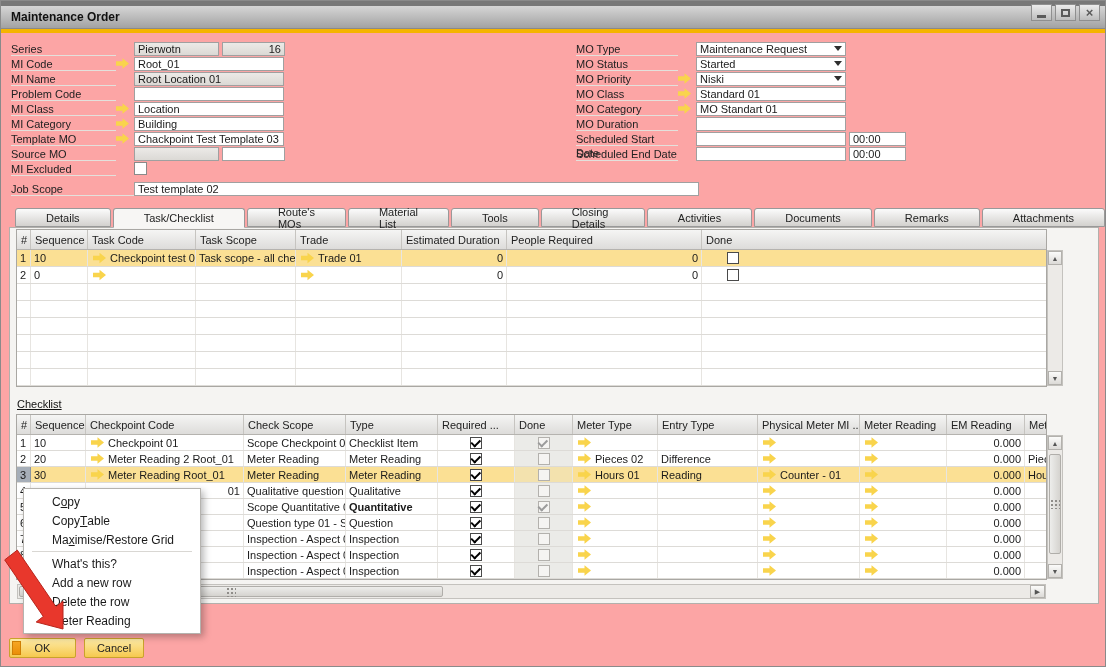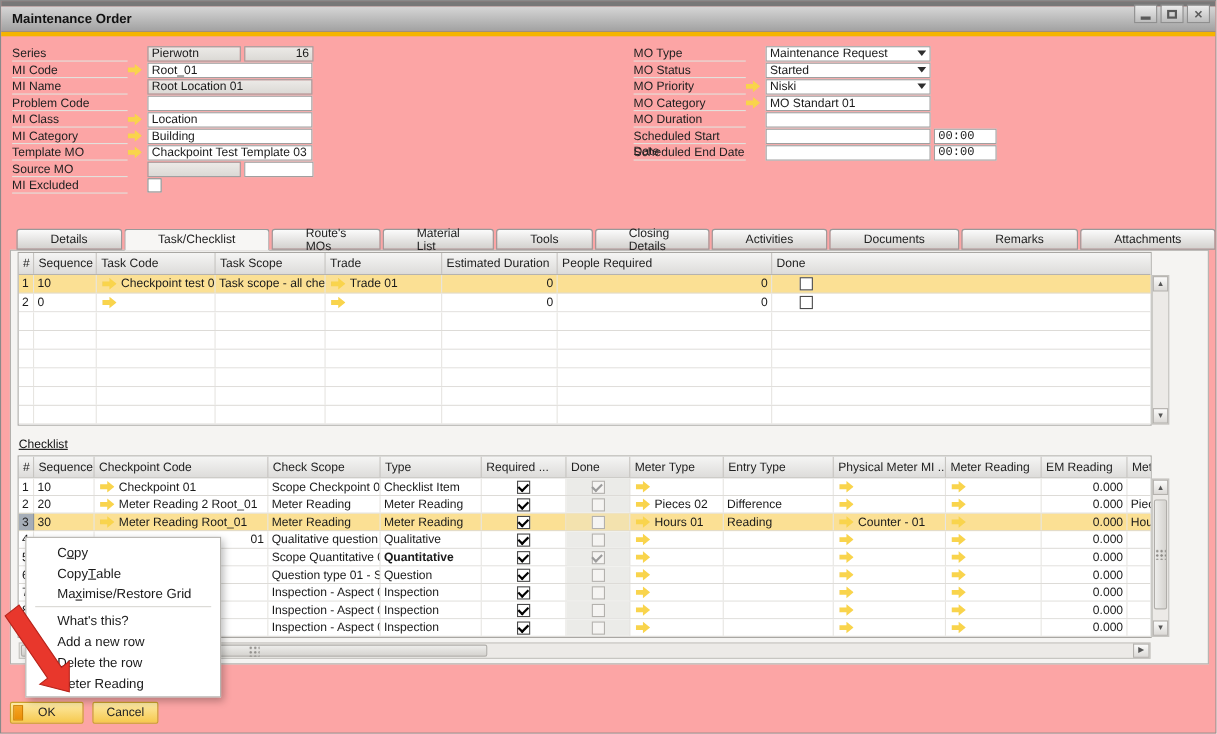--- a/index.html
+++ b/index.html
@@ -31,21 +31,21 @@
     clip-path:polygon(0 30%,50% 30%,50% 2%,100% 50%,50% 98%,50% 70%,0 70%);
     filter:drop-shadow(0 0 0.7px #b8860b); }
   .cell .link-arrow { margin:0 4px 0 2px; }
   .fld { height:14px; border:1px solid #a0a0a0; background:#fff; padding:0 3px;
     display:flex; align-items:center; overflow:hidden; white-space:nowrap; }
   .fld.dis { background:linear-gradient(#eceae7,#dbd9d5); }
   .fld.right { justify-content:flex-end; }
   .fld.w-main { width:150px; }
   .fld.w-a { width:85px; }
   .fld.w-b { width:63px; margin-left:3px; }
-  .fld.w-time { width:57px; margin-left:3px;font-family:Liberation Mono, monospace; }
+  .fld.w-time { width:57px; margin-left:3px; }
   .fld.dd::after { content:""; margin-left:auto; border-left:4px solid transparent;
     border-right:4px solid transparent; border-top:5px solid #2e2e2e; }
   .form-cbx { width:13px; height:13px; border:1px solid #8a8a8a; background:#fff; }
   #job-scope-row { position:absolute; left:10px; top:181px; display:flex; align-items:center; }
   #job-scope-row .flabel { width:123px; }
   #job-scope-row .fld { width:565px; }
 
   
   .tabs { position:absolute; left:14px; top:207px; display:flex; gap:2px; z-index:3; }
   .tab { height:19px; padding:0 30px; display:flex; align-items:center;
@@ -215,20 +215,27 @@
         <span class="fld dd w-main">Started</span>
       </div>
       <div class="frow">
         <span class="flabel">MO Priority</span>
         <span class="arrow-slot">
           <span class="link-arrow"></span>
         </span>
         <span class="fld dd w-main">Niski</span>
       </div>
       <div class="frow">
+        <span class="flabel">MO Class</span>
+        <span class="arrow-slot">
+          <span class="link-arrow"></span>
+        </span>
+        <span class="fld w-main">Standard 01</span>
+      </div>
+      <div class="frow">
         <span class="flabel">MO Category</span>
         <span class="arrow-slot">
           <span class="link-arrow"></span>
         </span>
         <span class="fld w-main">MO Standart 01</span>
       </div>
       <div class="frow">
         <span class="flabel">MO Duration</span>
         <span class="arrow-slot"></span>
         <span class="fld w-main"></span>
@@ -240,20 +247,24 @@
         <span class="fld w-time">00:00</span>
       </div>
       <div class="frow">
         <span class="flabel">Scheduled End Date</span>
         <span class="arrow-slot"></span>
         <span class="fld w-main"></span>
         <span class="fld w-time">00:00</span>
       </div>
     </div>
 
+  <div id="job-scope-row">
+    <span class="flabel">Job Scope</span>
+    <span class="fld">Test template 02</span>
+  </div>
 
   <div class="tabs" id="tabs">
       <div class="tab">Details</div>
       <div class="tab active">Task/Checklist</div>
       <div class="tab">Route's MOs</div>
       <div class="tab">Material List</div>
       <div class="tab">Tools</div>
       <div class="tab">Closing Details</div>
       <div class="tab">Activities</div>
       <div class="tab">Documents</div>

